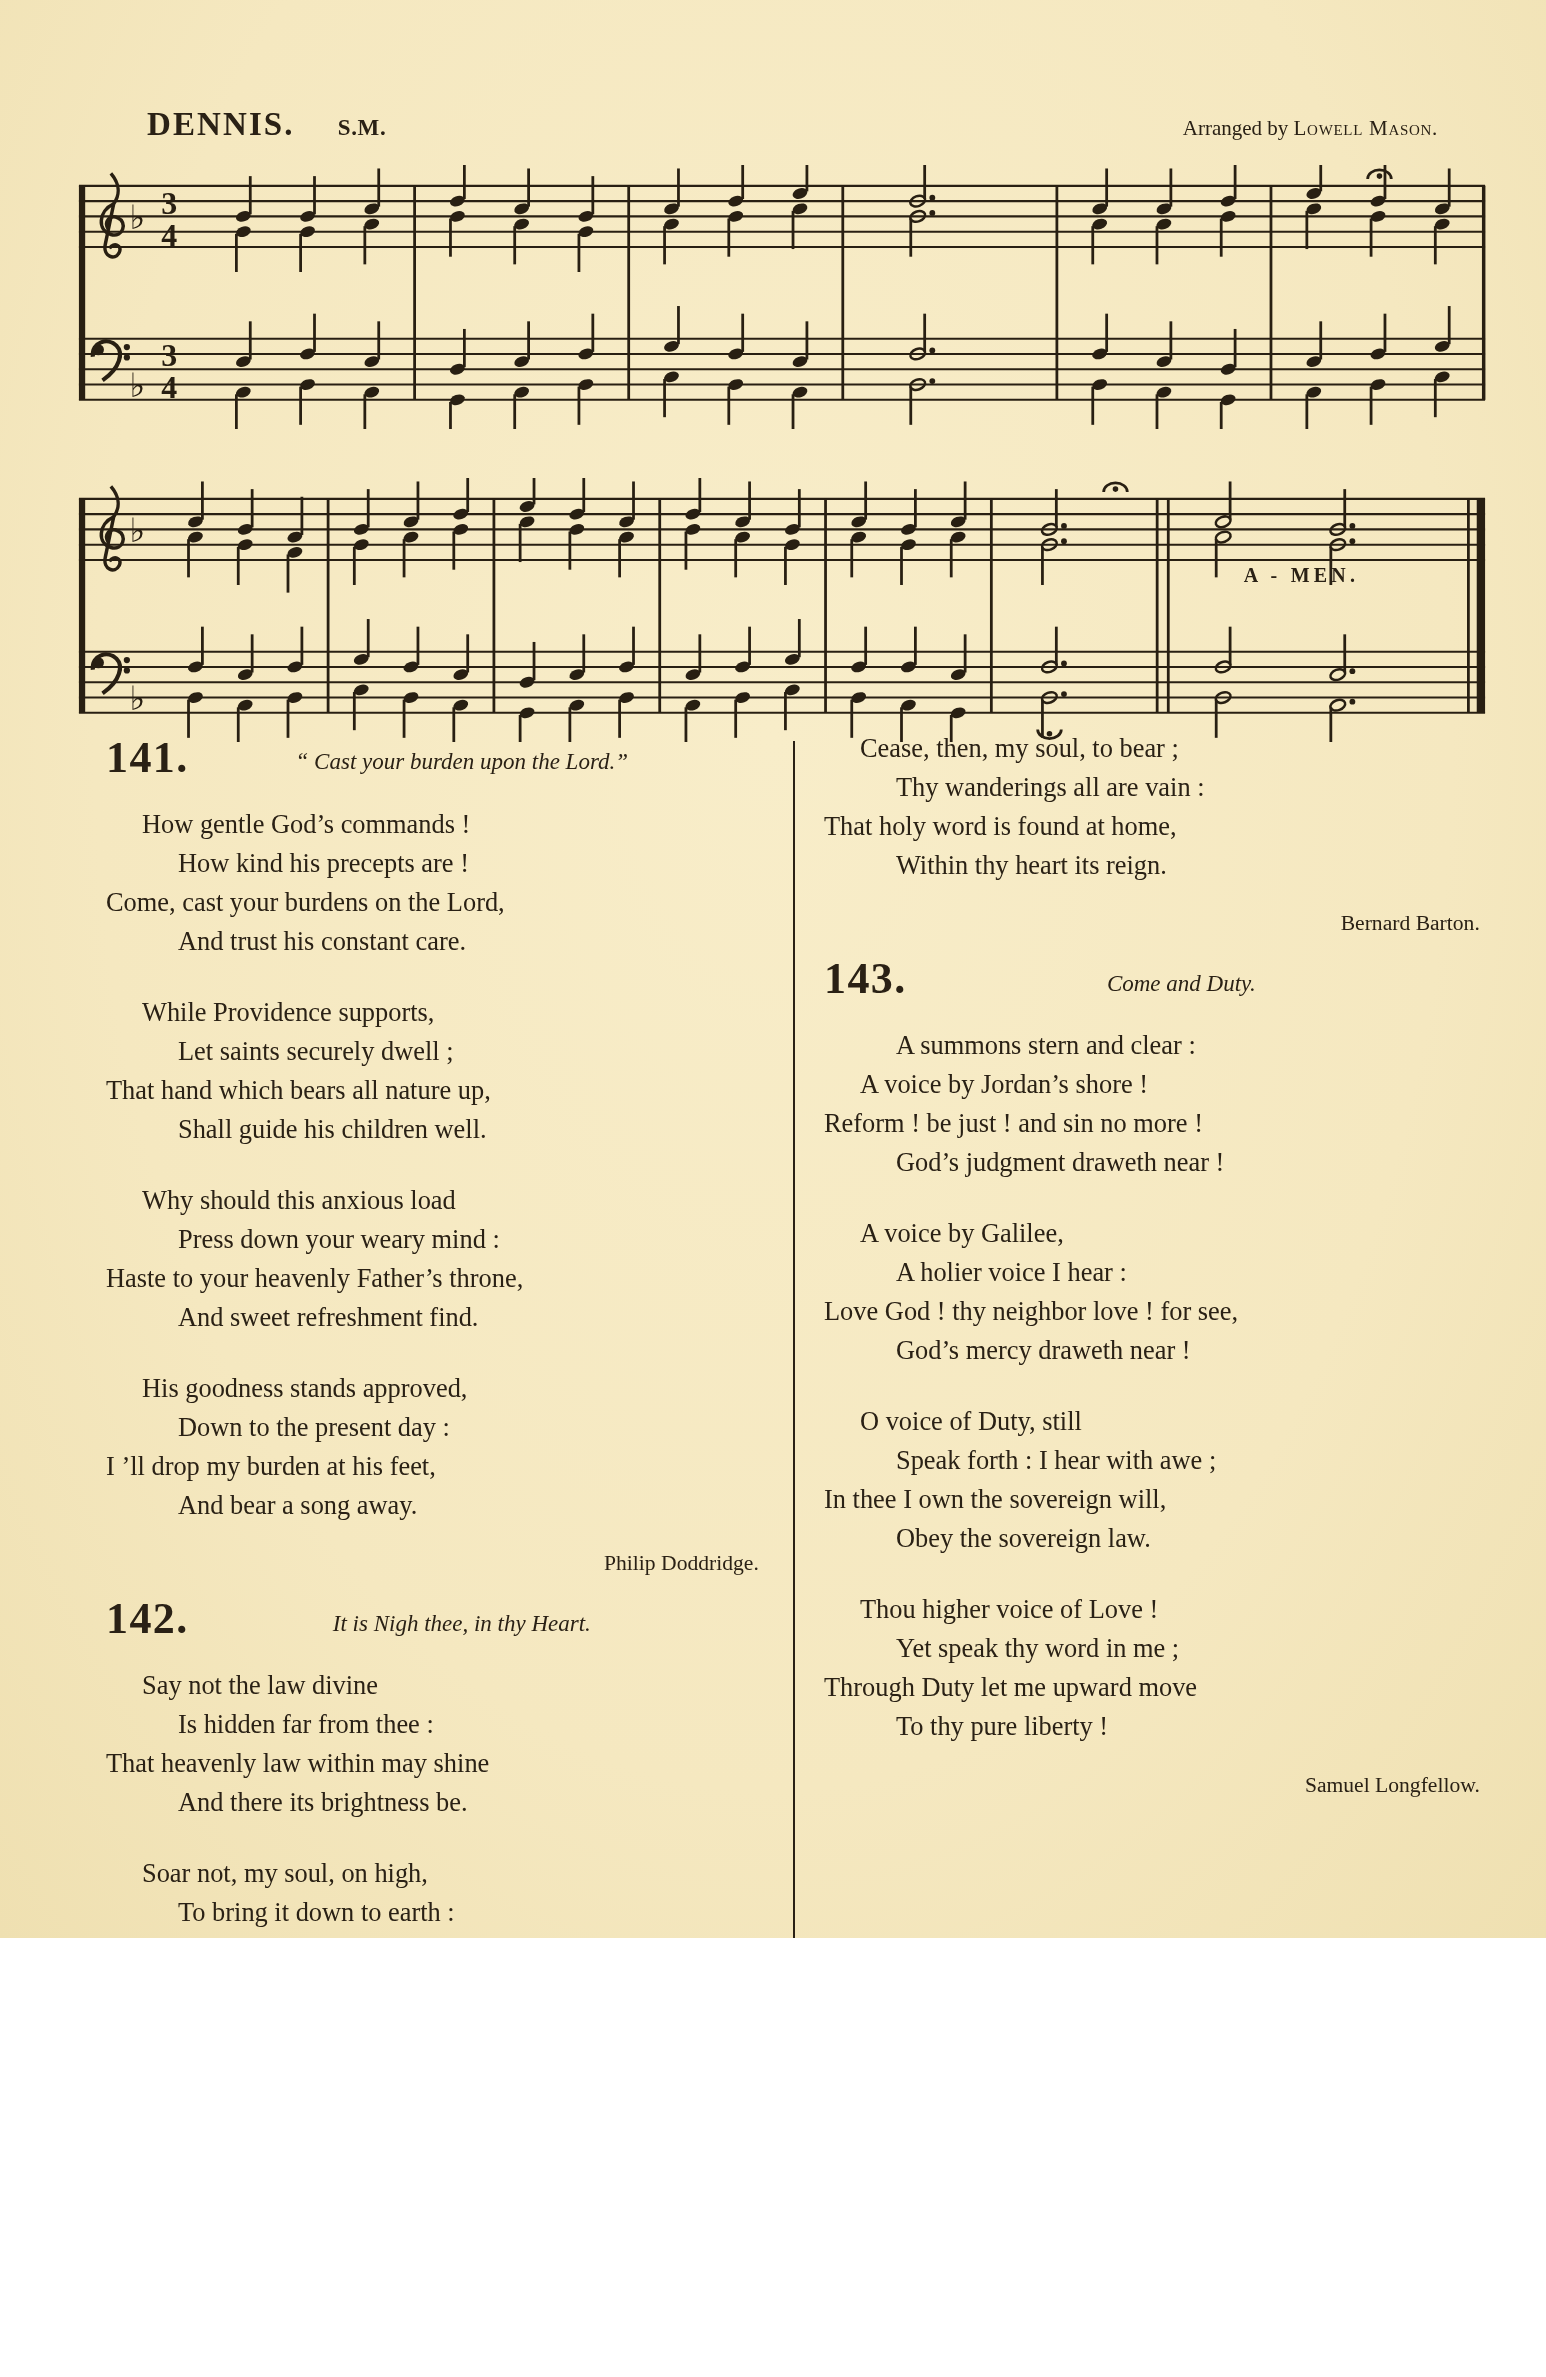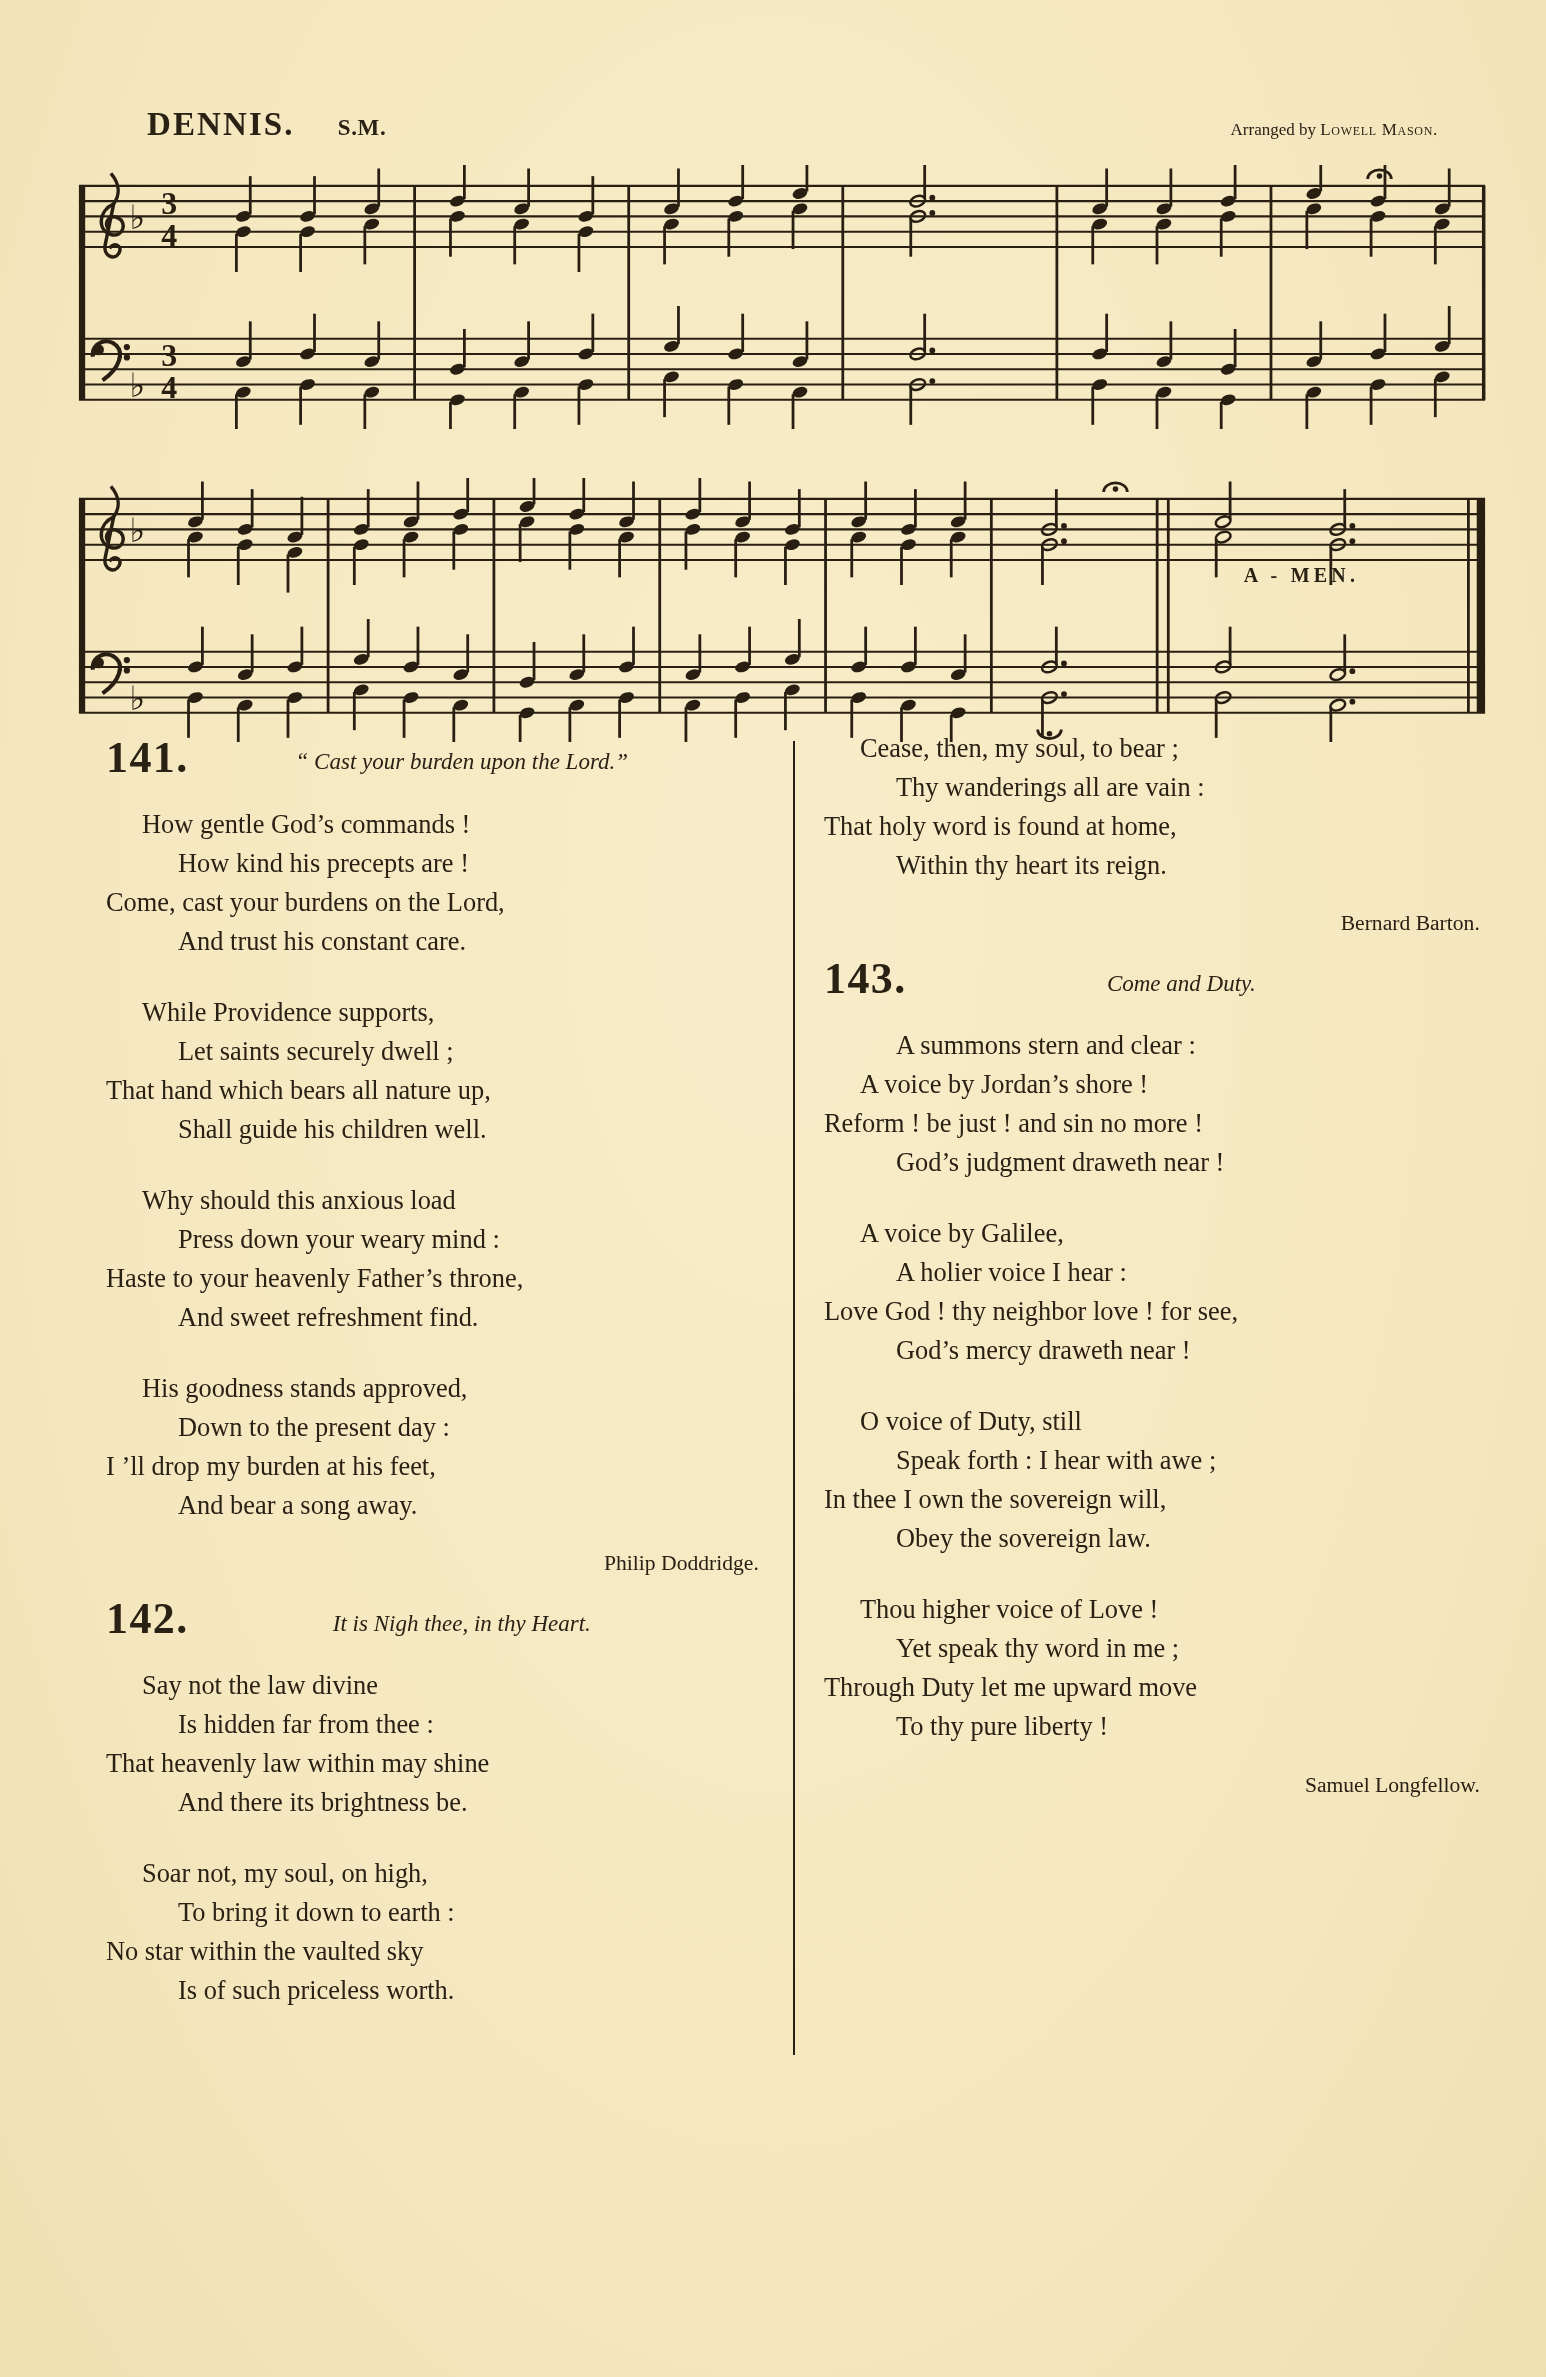--- a/index.html
+++ b/index.html
@@ -1,31 +1,31 @@
 <!DOCTYPE html>
 <html style="font-size:11px"><head>
 <meta charset="utf-8">
 <style>
   html,body{margin:0;padding:0;}
   .page{
     position:relative;
-    width:1546px;height:2377px;
+    width:1546px;height:1938px;
     background:radial-gradient(ellipse at 50% 38%, #f8edc9 0%, #f5e8c0 62%, #efe0b1 100%);
     color:#2a2115;
     font-family:"Liberation Serif","DejaVu Serif",serif;
     overflow:hidden;
   }
   
   .tune-header{
     position:absolute;left:147px;right:108px;top:106px;
     display:flex;justify-content:space-between;align-items:baseline;
   }
   .tune-name{font-size:33px;font-weight:bold;letter-spacing:2.1px;}
   .tune-meter{font-size:23px;font-weight:bold;margin-left:43px;letter-spacing:0.7px;}
-  .arranger-line{font-size:17px;}
+  .arranger-line{font-size:21px;}
   .arranger{font-variant:small-caps;letter-spacing:0.7px;}
   
   .music-system{position:absolute;left:73px;width:1418px;height:264px;}
   #sys1{top:165px;}
   #sys2{top:478px;}
   .amen-label{
     position:absolute;left:1211px;top:564px;width:181px;
     font-size:20px;letter-spacing:4.2px;text-align:center;
     font-variant:small-caps;font-weight:bold;
   }

